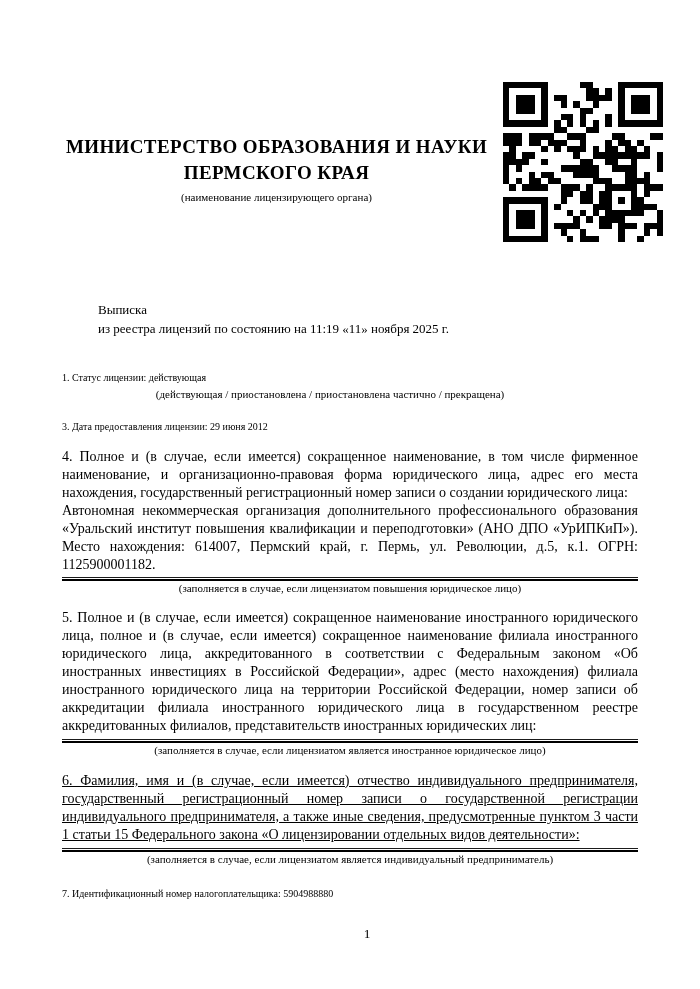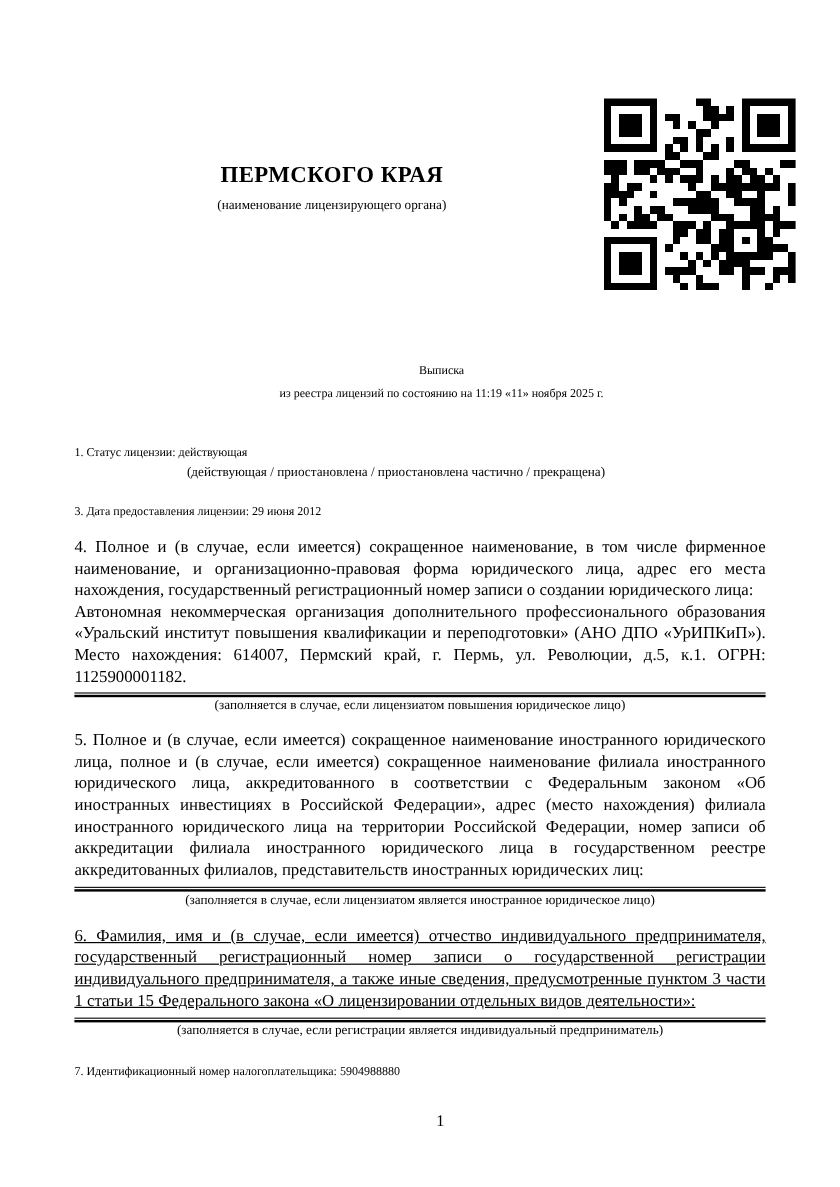--- a/index.html
+++ b/index.html
@@ -6,39 +6,40 @@
   .page{
     position:relative;width:700px;height:989px;background:#fff;color:#000;
     font-family:"Liberation Serif","DejaVu Serif",serif;font-size:14px;overflow:hidden;
   }
   .ministry{position:absolute;left:0;top:134px;width:553px;text-align:center;}
   .ministry-name{font-weight:bold;font-size:19px;line-height:26px;letter-spacing:.4px;}
   .ministry-caption{font-size:11px;margin-top:5px;}
   .qr{position:absolute;left:503px;top:82px;width:160px;height:160px;shape-rendering:crispEdges;}
   .qr rect{fill:#000;}
   .content{position:absolute;left:62px;top:300px;width:576px;}
-  .doc-title{text-align:center;font-size:10px;line-height:19px;padding-left:36px;}
+  .doc-title{font-size:13px;line-height:19px;padding-left:36px;}
   .item{margin:0;font-size:10px;line-height:19px;}
   .caption{text-align:center;font-size:11px;line-height:15px;}
   .cap-shift{padding-right:40px;}
   .para{margin:0;text-align:justify;line-height:18px;}
   .rule{margin-top:3px;height:1px;border-top:1px solid #1a1a1a;border-bottom:2px solid #000;}
   .mt4{margin-top:4px;}.mt12{margin-top:12px;}.mt13{margin-top:13px;}.mt14{margin-top:14px;text-decoration:underline;}
   .mt15{margin-top:15px;}.mt17{margin-top:17px;}.mt18{margin-top:18px;}.mt30{margin-top:30px;}
   .page-number{
     position:absolute;left:0;top:926px;width:100%;box-sizing:border-box;
     text-align:center;font-size:13.5px;padding-left:34px;
   }
 </style>
 </head>
 <body>
 
 <div class="page">
 
   <div class="ministry">
+    <div class="ministry-name">МИНИСТЕРСТВО ОБРАЗОВАНИЯ И НАУКИ</div>
     <div class="ministry-name">ПЕРМСКОГО КРАЯ</div>
     <div class="ministry-caption">(наименование лицензирующего органа)</div>
   </div>
 
   <svg id="qr" class="qr" viewBox="0 0 25 25" xmlns="http://www.w3.org/2000/svg">
       <rect x="0" y="0" width="7" height="1" fill="#000000"></rect>
       <rect x="0" y="6" width="7" height="1" fill="#000000"></rect>
       <rect x="0" y="1" width="1" height="5" fill="#000000"></rect>
       <rect x="6" y="1" width="1" height="5" fill="#000000"></rect>
       <rect x="2" y="2" width="3" height="3" fill="#000000"></rect>
@@ -273,21 +274,21 @@
     </div>
     <div class="rule"></div>
     <div class="caption">(заполняется в случае, если лицензиатом повышения юридическое лицо)</div>
 
     <div class="para mt13">5. Полное и (в случае, если имеется) сокращенное наименование иностранного юридического лица, полное и (в случае, если имеется) сокращенное наименование филиала иностранного юридического лица, аккредитованного в соответствии с Федеральным законом «Об иностранных инвестициях в Российской Федерации», адрес (место нахождения) филиала иностранного юридического лица на территории Российской Федерации, номер записи об аккредитации филиала иностранного юридического лица в государственном реестре аккредитованных филиалов, представительств иностранных юридических лиц:</div>
     <div class="rule mt4"></div>
     <div class="caption">(заполняется в случае, если лицензиатом является иностранное юридическое лицо)</div>
 
     <div class="para mt14">6. Фамилия, имя и (в случае, если имеется) отчество индивидуального предпринимателя, государственный регистрационный номер записи о государственной регистрации индивидуального предпринимателя, а также иные сведения, предусмотренные пунктом 3 части 1 статьи 15 Федерального закона «О лицензировании отдельных видов деятельности»:</div>
     <div class="rule mt4"></div>
-    <div class="caption">(заполняется в случае, если регистрации является индивидуальный предприниматель)</div>
+    <div class="caption">(заполняется в случае, если лицензиатом является индивидуальный предприниматель)</div>
 
     <p class="item mt17">7. Идентификационный номер налогоплательщика: 5904988880</p>
 
   </div>
 
   <div class="page-number">1</div>
 
 </div>
 
 </body></html>

